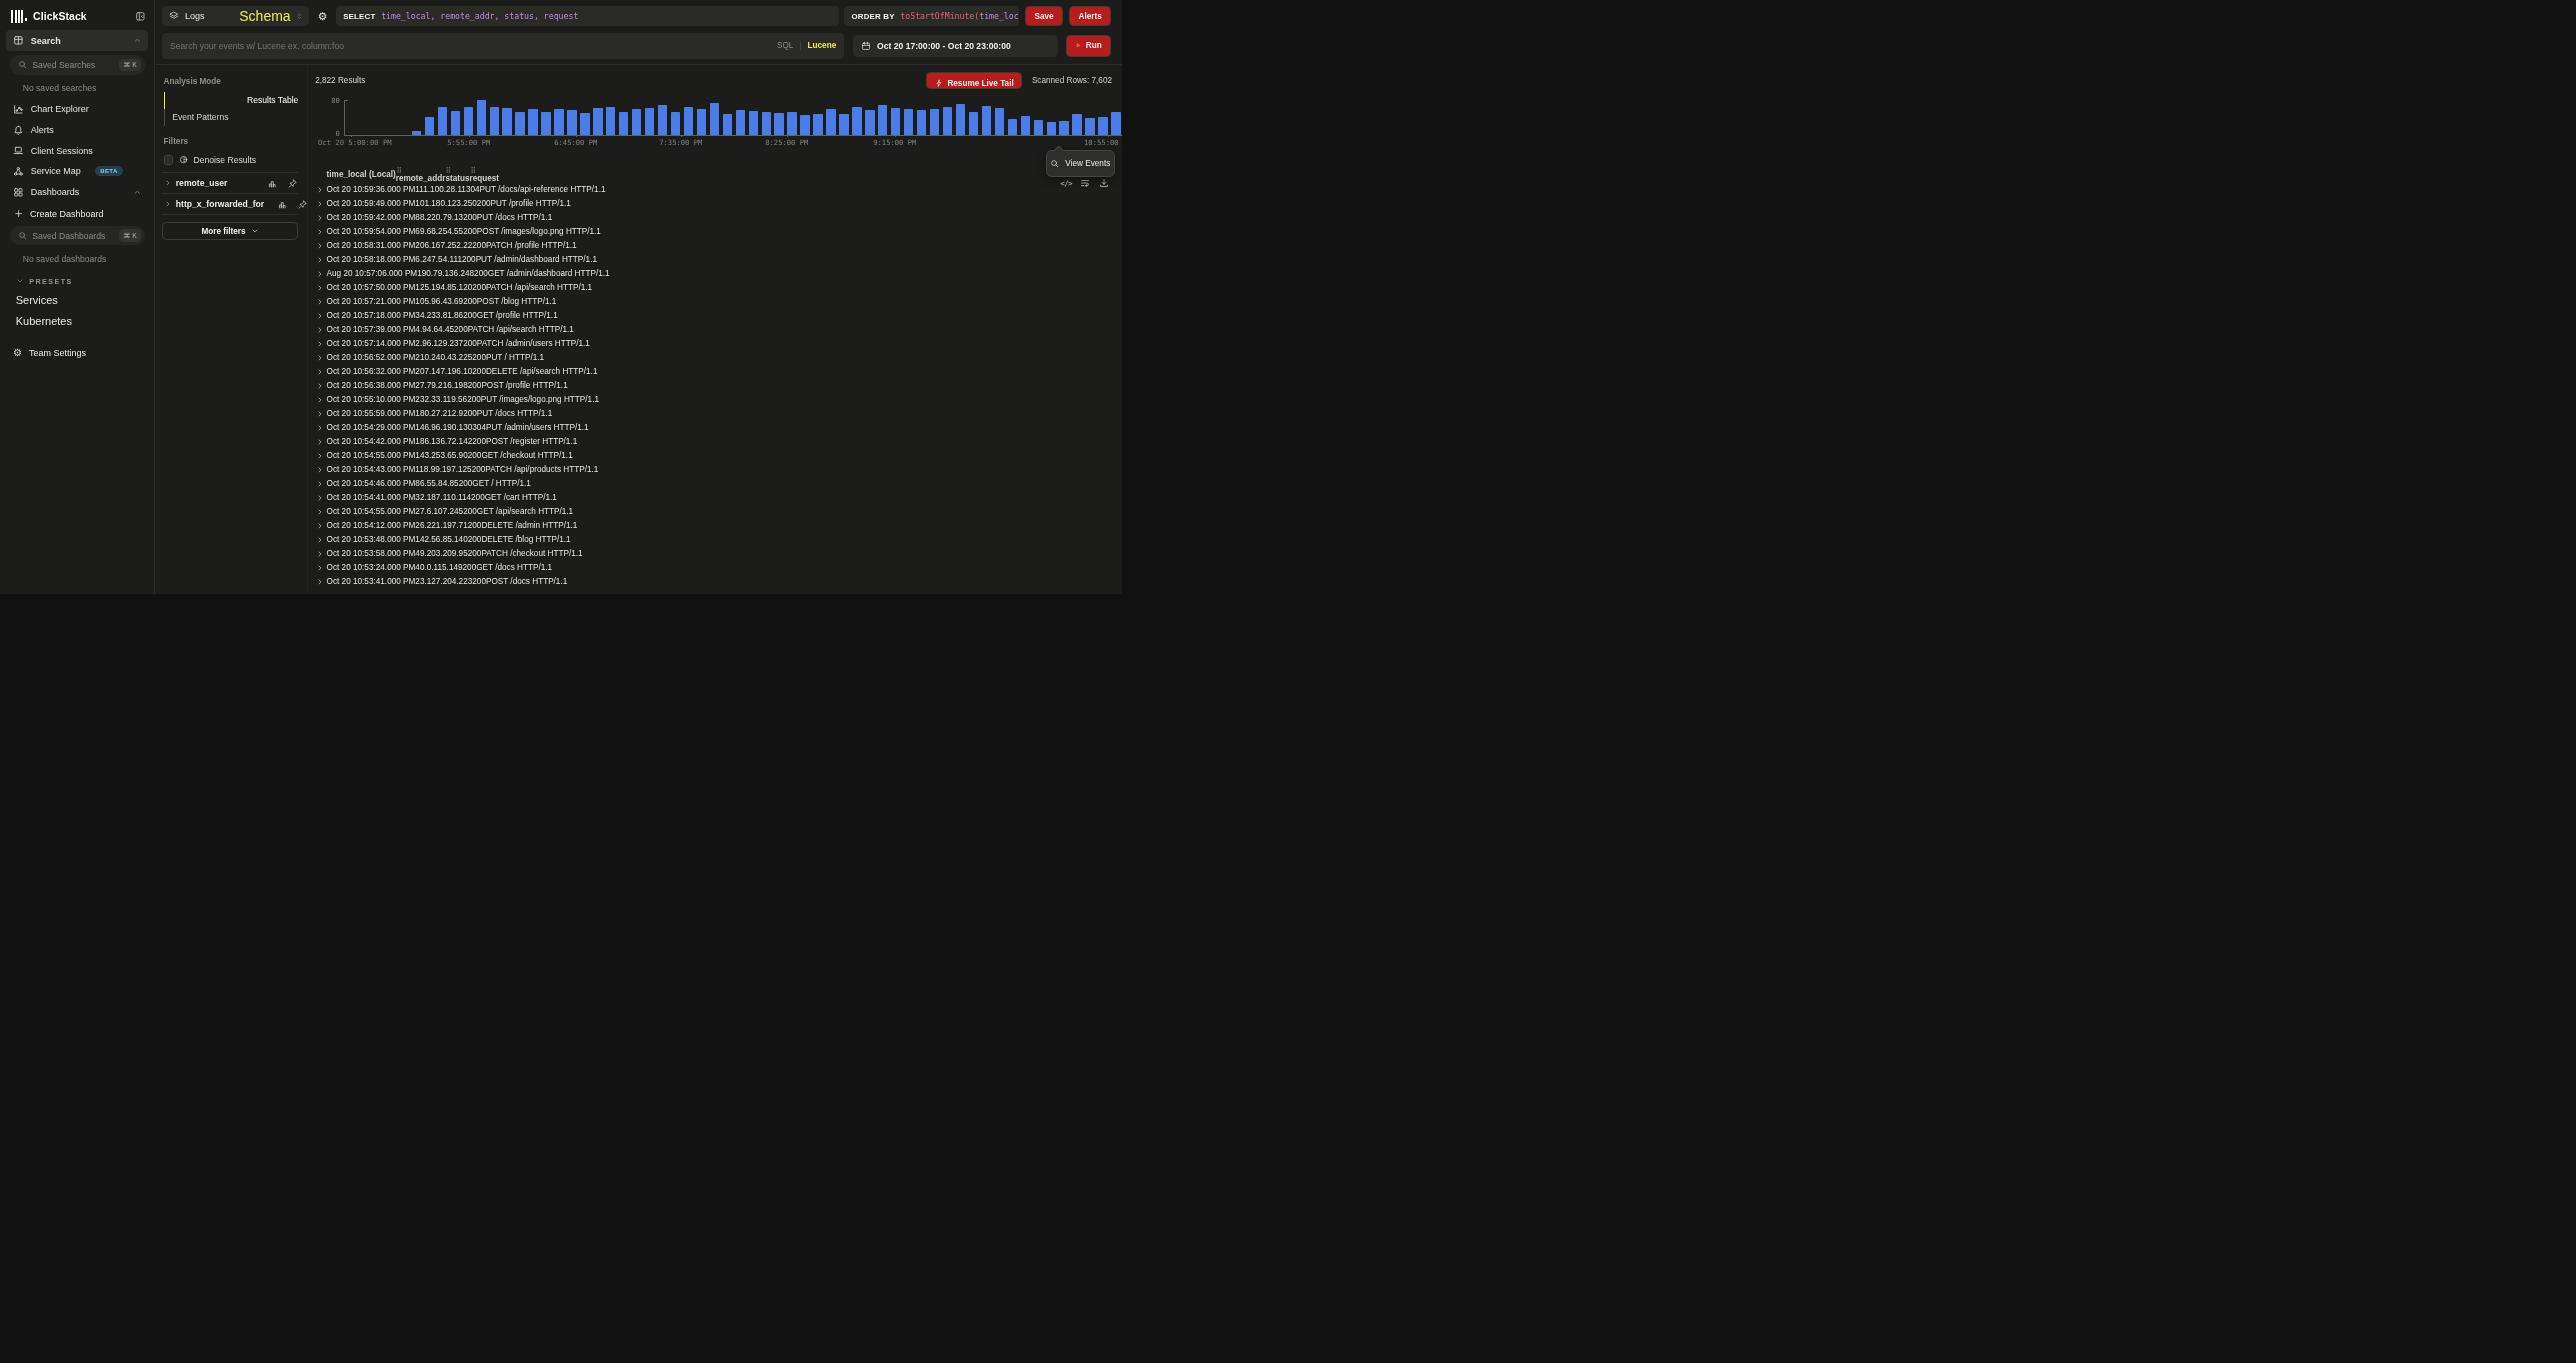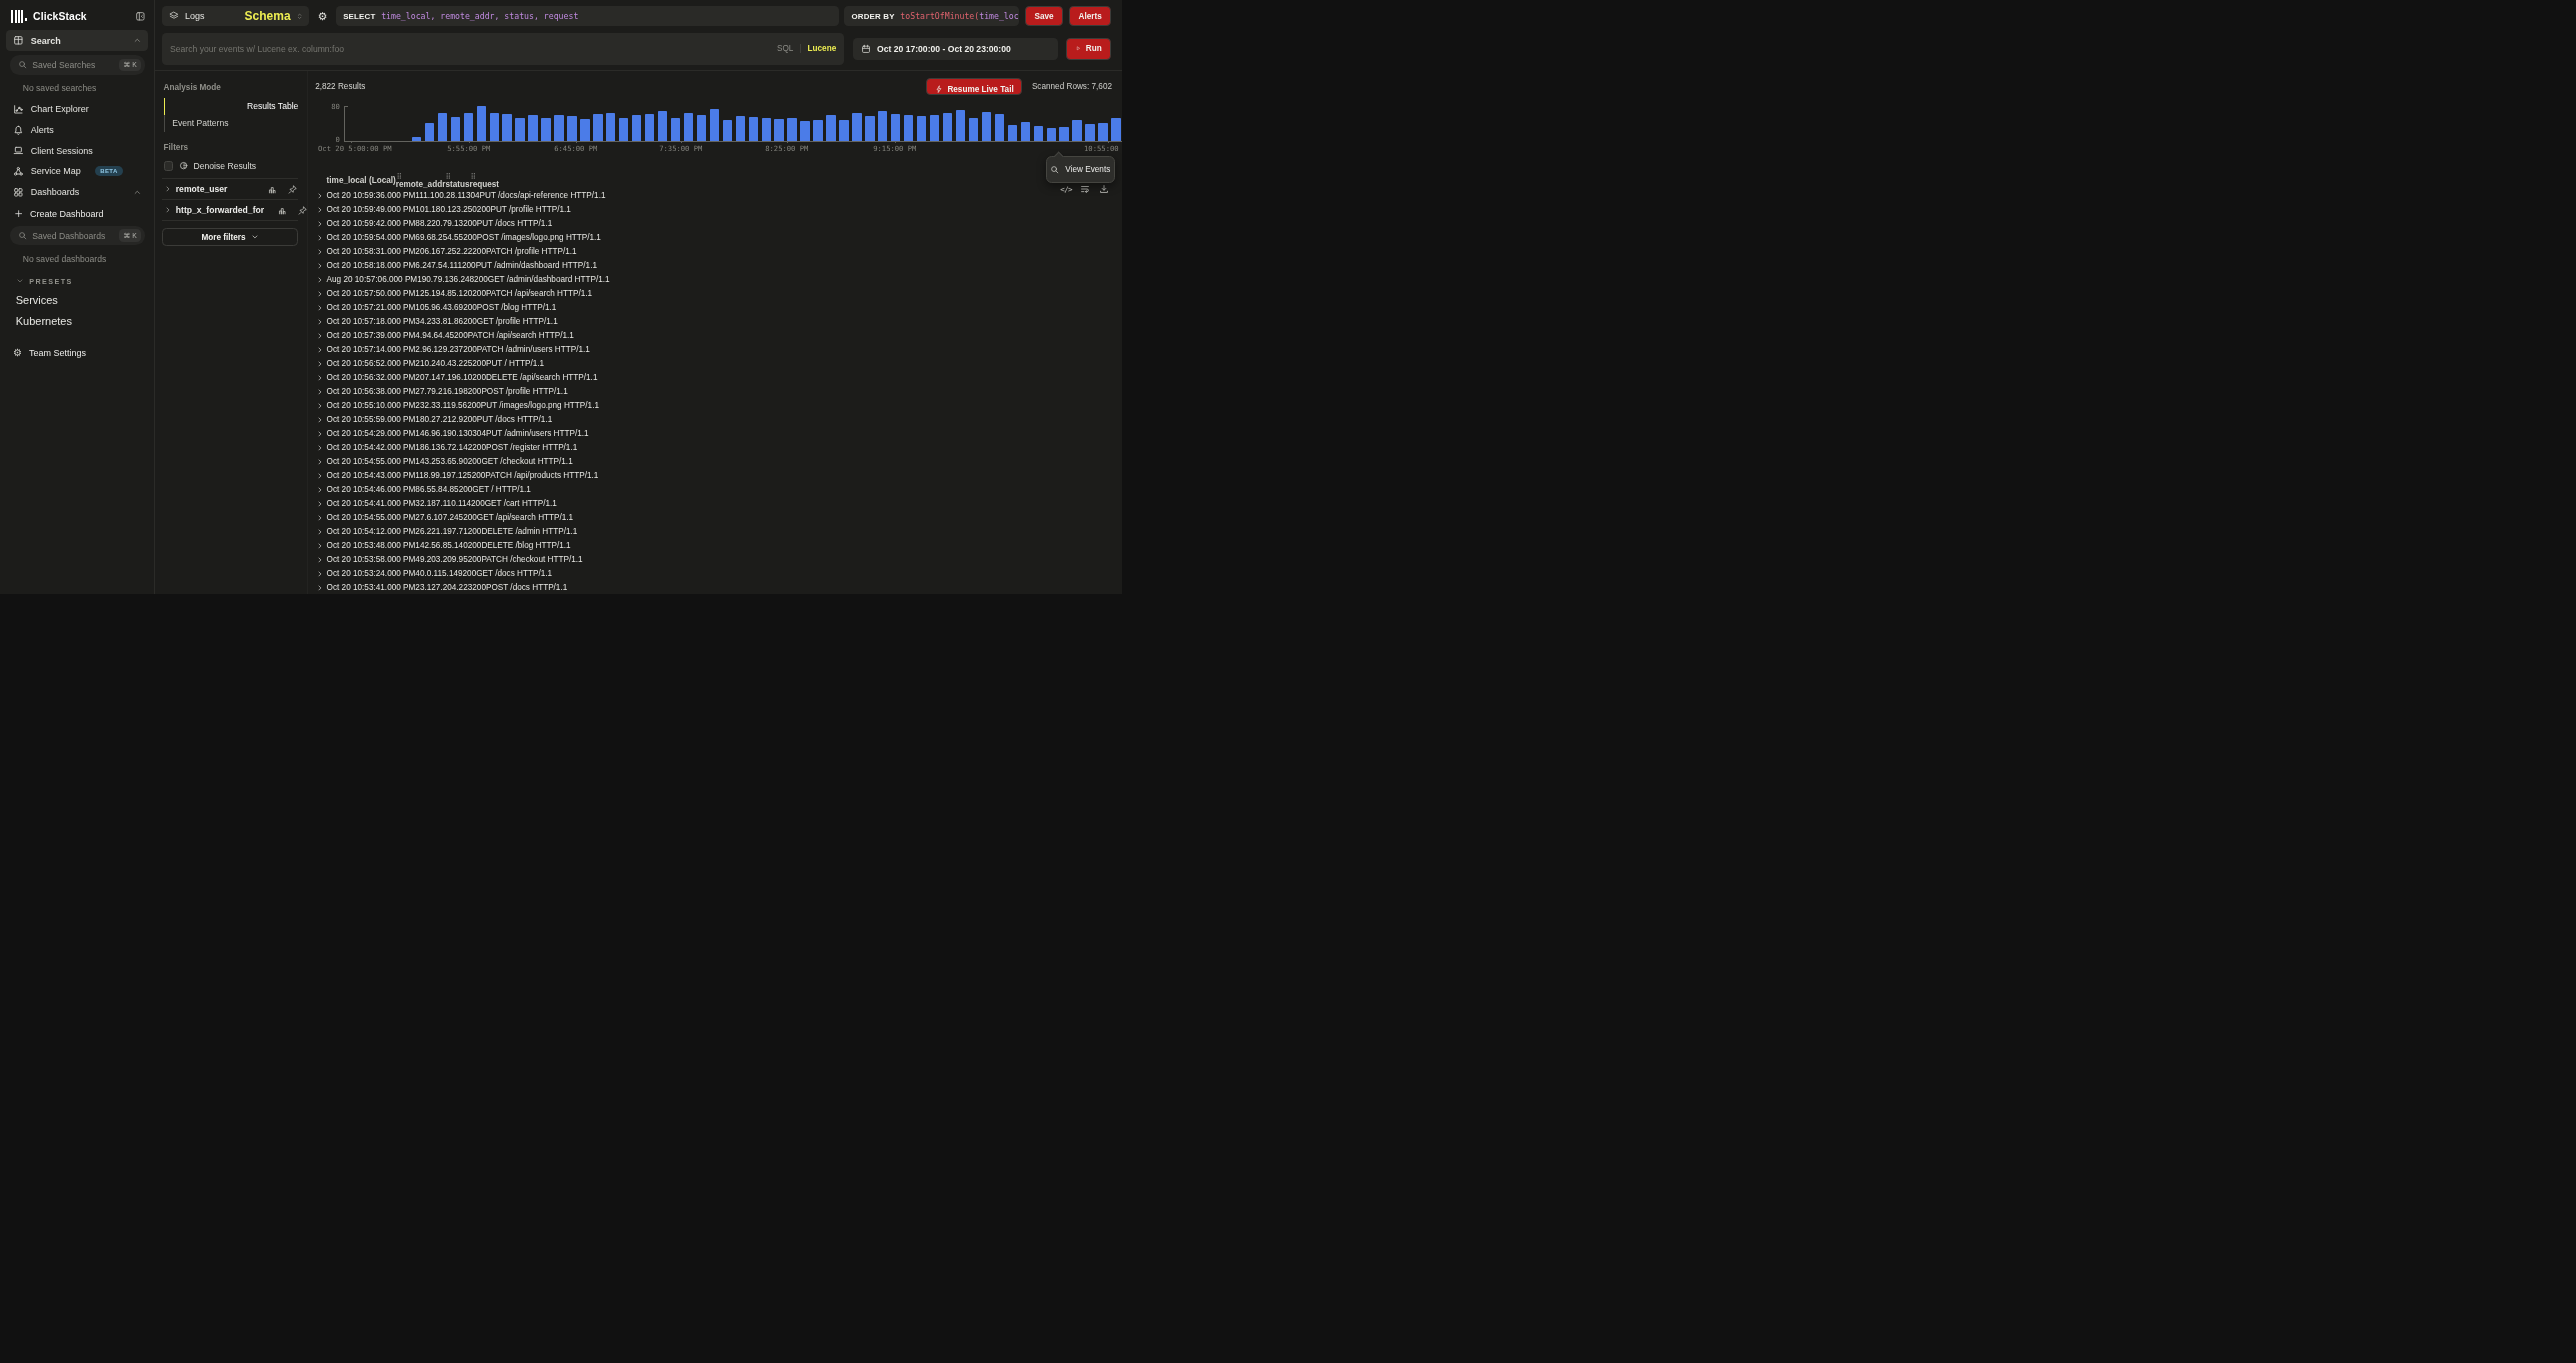--- a/index.html
+++ b/index.html
@@ -44,32 +44,32 @@
   .gear-glyph { font-size:10px; color:#cfcfca; line-height:1; }
 
   
   .main { flex:1; min-width:0; display:flex; flex-direction:column; }
   .topbar { padding:6.4px 10.7px 5.7px 7.2px; }
   .tb-row { display:flex; align-items:center; gap:5.7px; }
   .tb-row + .tb-row { margin-top:6.4px; }
   .box { background:#2a2a27; border-radius:4.3px; height:20px; display:flex; align-items:center; }
   .src-box { width:147px; padding:0 5.7px 0 7.2px; gap:5.7px; cursor:pointer; }
   .src-box .lbl { color:#e6e6e2; font-size:9px; }
-  .schema { margin-left:auto; color:#eded52; font-weight:700; font-size:12px; }
+  .schema { margin-left:auto; color:#eded52; font-weight:400; font-size:14px; }
   .sel-chev { color:#8c8c86; }
   .gearbtn { color:#e3e3df; padding:0 2.9px; cursor:pointer; }
   .sql-box { flex:1; min-width:0; padding:0 7.2px; gap:5.7px; overflow:hidden; white-space:nowrap; cursor:text; }
   .kw { font-weight:700; font-size:7.9px; color:#f2f2ee; letter-spacing:0.2px; }
   .code { font-family:"DejaVu Sans Mono", monospace; font-size:8.2px; }
   .purple { color:#c08ae0; } .red { color:#e0636e; }
   .order-box { width:175px; flex:0 0 175px; padding:0 7.2px; gap:5.7px; overflow:hidden; white-space:nowrap; cursor:text; }
   .btn { background:#b91c1c; border:0.7px solid #3c3c39; border-radius:4.3px; height:20px;
          display:flex; align-items:center; justify-content:center; gap:5px; padding:0 8.6px;
          color:#f2f2ee; font-weight:700; font-size:8.2px; cursor:pointer; white-space:nowrap; }
-  .search-box { flex:1; min-width:0; height:32px; padding:0 7.9px; gap:5.7px; }
+  .search-box { flex:1; min-width:0; height:26px; padding:0 7.9px; gap:5.7px; }
   .search-box input { flex:1; min-width:0; background:transparent; border:none; outline:none;
                       color:#d8d8d4; font-size:8.6px; font-family:inherit; }
   .search-box input::placeholder { color:#75756f; }
   .lang { display:flex; align-items:center; gap:6px; font-size:8.2px; }
   .lang .sql { color:#8c8c86; } .lang .sep { color:#4a4a46; } .lang .lucene { color:#eded52; font-weight:600; }
   .date-box { width:205px; flex:0 0 205px; height:21.5px; padding:0 7.9px; gap:6.4px; cursor:pointer;
               color:#f0f0ec; font-size:8.6px; font-weight:600; white-space:nowrap; }
   .date-box .cal { color:#cfcfca; }
   .run-btn { height:21.5px; width:45px; flex:0 0 45px; }
 

